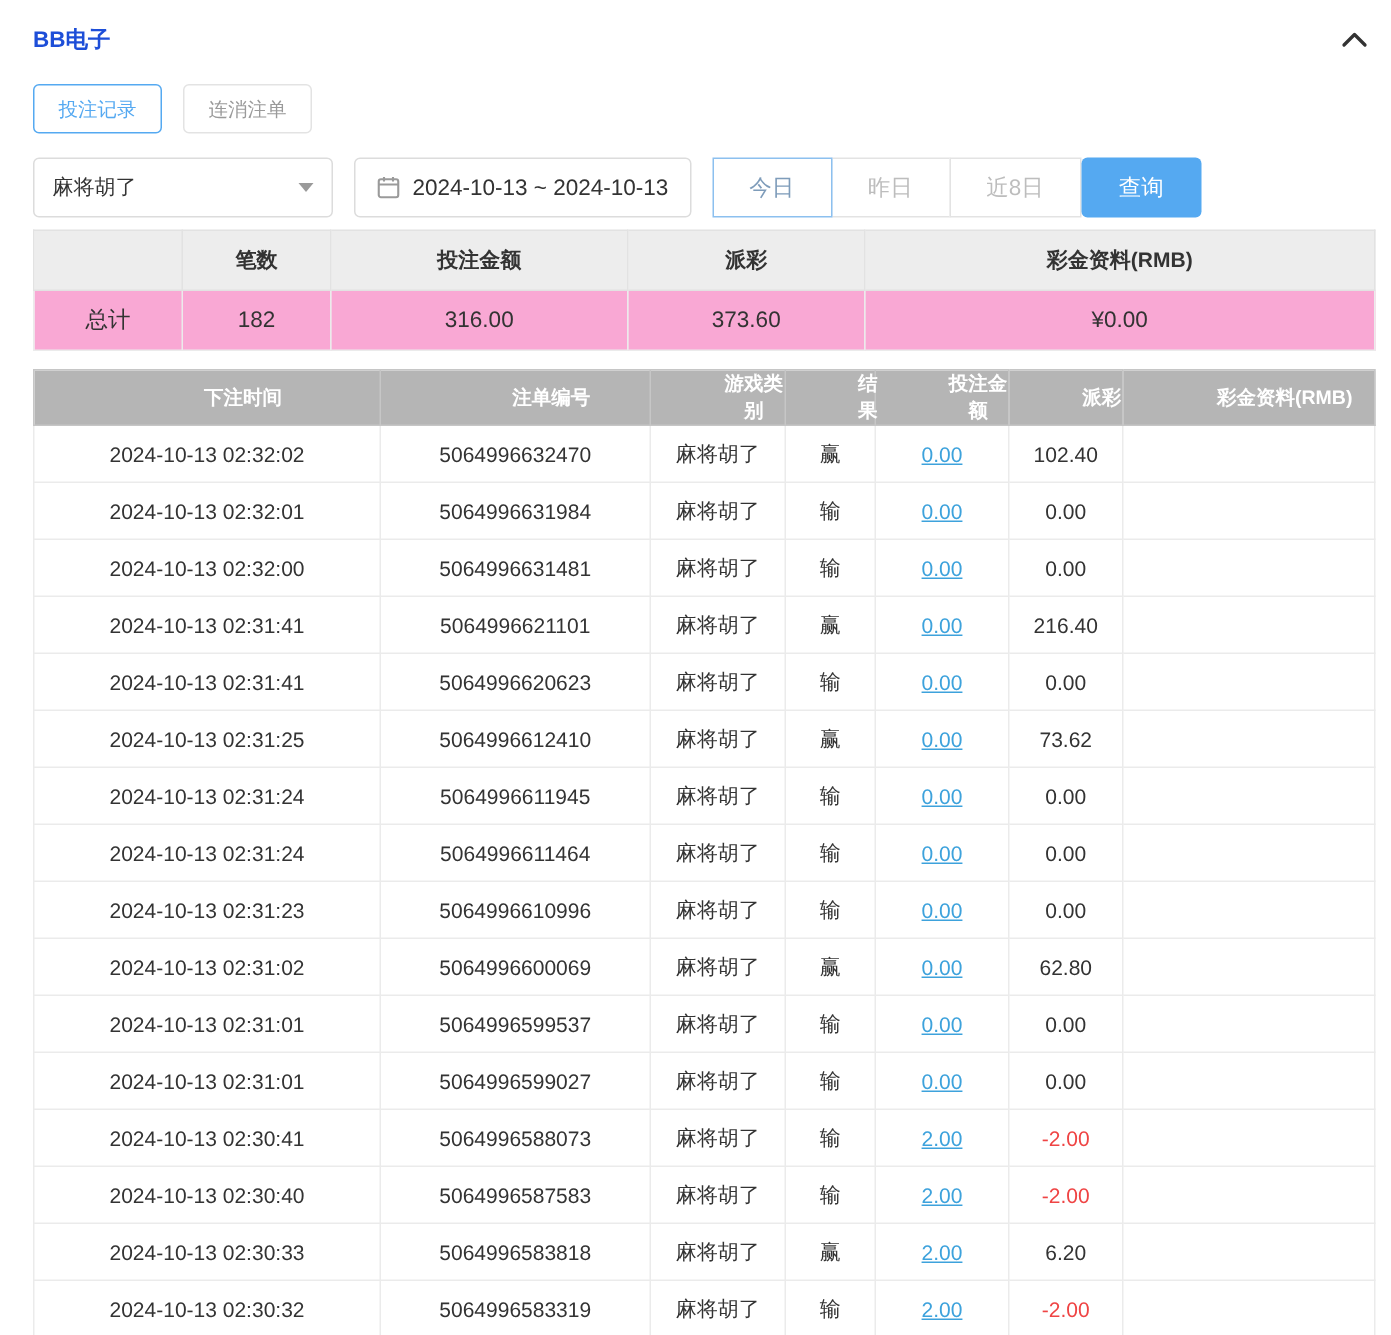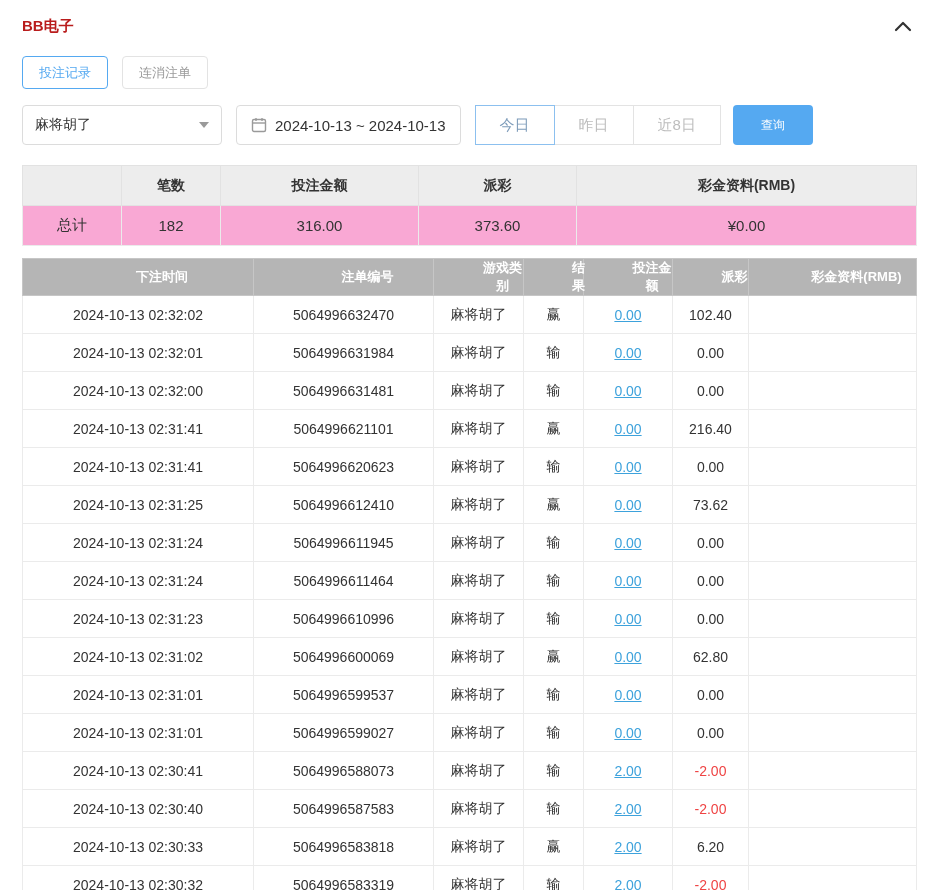--- a/index.html
+++ b/index.html
@@ -7,21 +7,21 @@
     width: 927px; height: 890px;
     overflow: hidden;
     background: #ffffff;
     font-family: "Liberation Sans", "DejaVu Sans", sans-serif;
     color: #333;
   }
   .page { padding: 16px 11px 0 22px; }
 
   
   .panel-header { display: flex; justify-content: space-between; align-items: center; }
-  .panel-title { font-size: 15px; font-weight: bold; color: #b91c1c; }
+  .panel-title { font-size: 15px; font-weight: bold; color: #1d4ed8; }
   .collapse-btn { background: none; border: none; cursor: pointer; padding: 4px; line-height: 0; }
 
   
   .tabs { margin-top: 20px; display: flex; gap: 14px; }
   .tab-btn {
     background: #fff; font-size: 13px; padding: 0 16px; height: 33px;
     border-radius: 4px; border: 1px solid #e3e3e3; color: #9a9a9a; cursor: pointer;
   }
   .tab-btn.active { border-color: #55a9f1; color: #55a9f1; }
 
@@ -42,26 +42,26 @@
     font-size: 15px; color: #333; cursor: pointer; background: #fff;
   }
   .quick-group { margin-left: 14px; display: flex; }
   .quick-btn {
     height: 40px; padding: 0 24px; background: #fff; font-size: 15px;
     border: 1px solid #e3e3e3; color: #bdbdbd; cursor: pointer; margin-left: -1px;
   }
   .quick-btn:first-child { margin-left: 0; }
   .quick-btn.active { border-color: #8cc0ef; color: #7e9cba; position: relative; z-index: 1; }
   .search-btn {
-    margin-left: 12px; width: 80px; height: 40px; border: none; border-radius: 4px;
-    background: #55a9f1; color: #fff; font-size: 12px; cursor: pointer;
-  }
-
-  
-  .summary-table { margin-top: 20px; width: 894px; border-collapse: collapse; table-layout: fixed; }
+    margin-left: 0; width: 80px; height: 40px; border: none; border-radius: 4px;
+    background: #55a9f1; color: #fff; font-size: 15px; cursor: pointer;
+  }
+
+  
+  .summary-table { margin-top: 8px; width: 894px; border-collapse: collapse; table-layout: fixed; }
   .summary-table th {
     background: #ededed; height: 40px; font-size: 14px; font-weight: bold;
     color: #333; border: 1px solid #e2e2e2; text-align: center;
   }
   .summary-table td {
     background: #f9a8d4; height: 40px; font-size: 15px; color: #333;
     border: 1px solid #ebebeb; text-align: center;
   }
 
   

